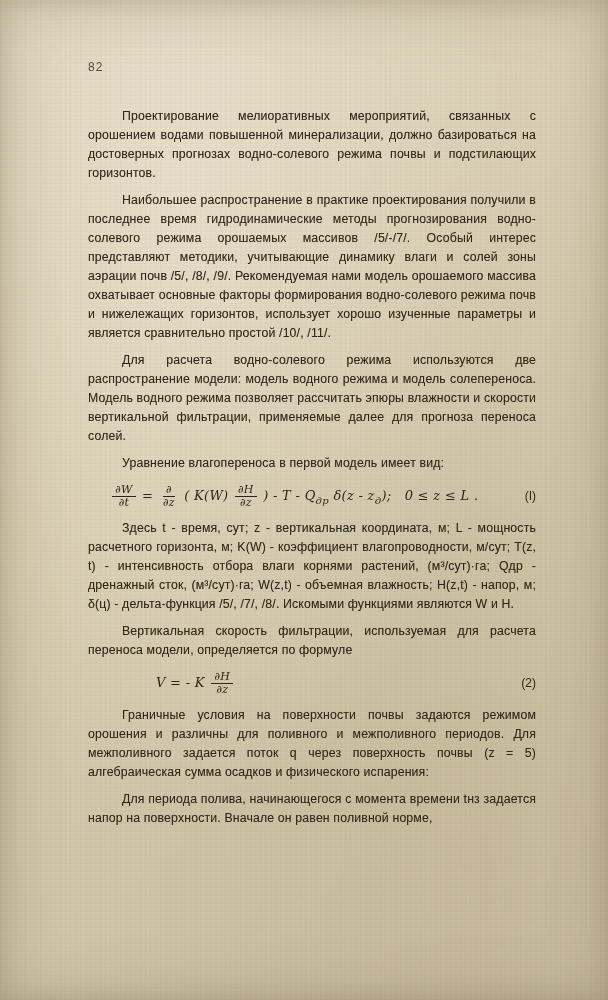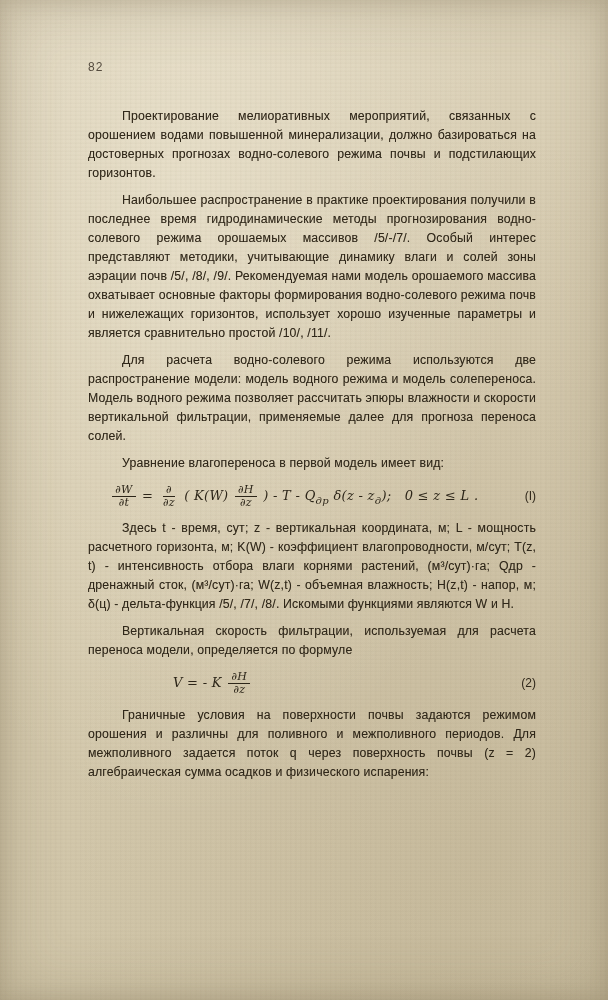--- a/index.html
+++ b/index.html
@@ -78,21 +78,21 @@
   .formula {
     font-family: "DejaVu Serif", serif;
     font-style: italic;
     font-size: 13px;
     color: #2b2418;
     margin-left: 22px;
     white-space: nowrap;
     letter-spacing: 0.3px;
   }
   .formula.center-ish {
-    margin-left: 85px;
+    margin-left: 68px;
   }
   .formula .frac {
     display: inline-flex;
     flex-direction: column;
     align-items: center;
     vertical-align: middle;
     margin: 0 2px;
     font-size: 11px;
     line-height: 12px;
   }
@@ -156,20 +156,21 @@
       <div class="formula center-ish">
         V = - K
         <span class="frac">
             <span class="num">∂H</span>
             <span class="den">∂z</span>
           </span>
       </div>
       <span class="eqno">(2)</span>
     </div>
 
-    <p class="para">Граничные условия на поверхности почвы задаются режимом орошения и различны для поливного и межполивного периодов. Для межполивного задается поток q через поверхность почвы (z = 2) алгебраическая сумма осадков и физического испарения:</p>
+    <p class="para">Граничные условия на поверхности почвы задаются режимом орошения и различны для поливного и межполивного периодов. Для межполивного задается поток q через поверхность почвы (z = 5) алгебраическая сумма осадков и физического испарения:</p>
 
 
+    <p class="para">Для периода полива, начинающегося с момента времени tнз задается напор на поверхности. Вначале он равен поливной норме,</p>
 
   </div>
   <div class="grain"></div>
   <div class="edge-shade"></div>
 </div>
 
 </body></html>

